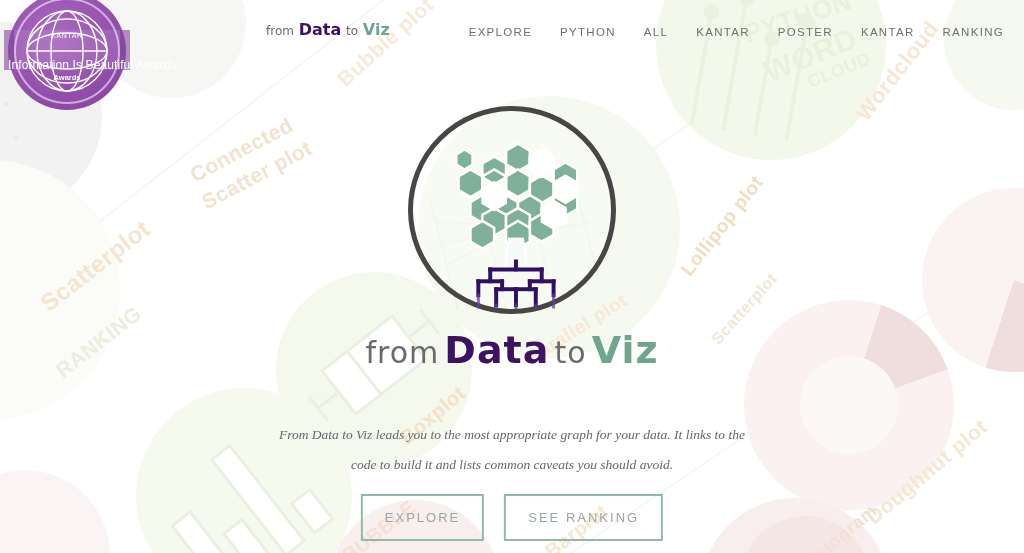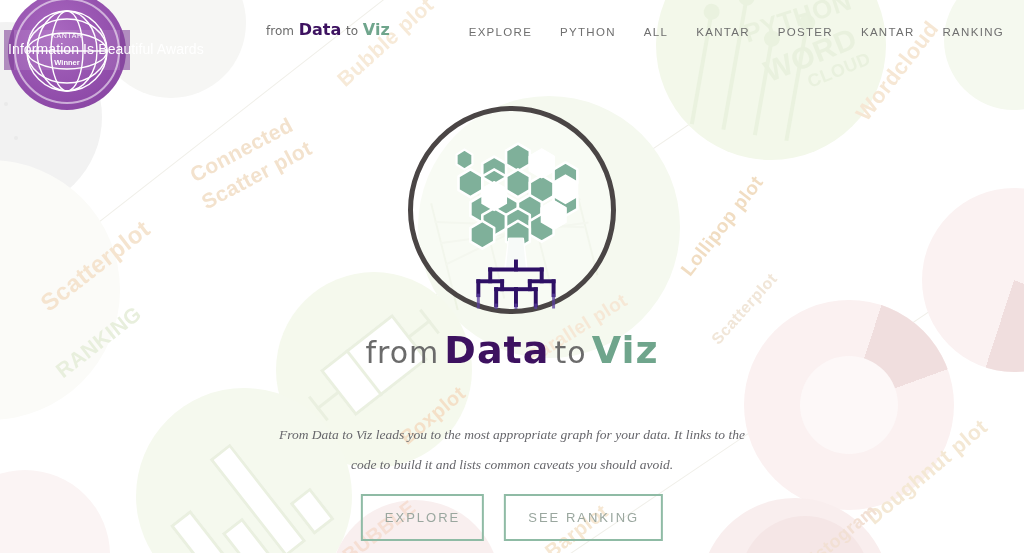--- a/index.html
+++ b/index.html
@@ -151,21 +151,21 @@
   .badge-text {
     position: absolute;
     left: 0; right: 0;
     top: 40px;
     text-align: center;
     color: #ffffff;
     line-height: 1.25;
     font-family: "Liberation Sans", sans-serif;
   }
   .badge-line1 { font-size: 7px; letter-spacing: 0.6px; }
-  .badge-line2 { font-size: 14px; letter-spacing: 0.1px; white-space: nowrap; }
+  .badge-line2 { font-size: 12px; letter-spacing: 0.1px; white-space: nowrap; margin-top: 17px; }
   .badge-line3 { font-size: 7.5px; font-weight: 700; }
 
   .mini-logo {
     position: absolute;
     left: 266px;
     top: 20px;
     font-size: 15px;
     white-space: nowrap;
     font-family: "DejaVu Sans", sans-serif;
   }
@@ -379,21 +379,21 @@
         <ellipse cx="46" cy="46" rx="30" ry="40"></ellipse>
         <ellipse cx="46" cy="46" rx="40" ry="18"></ellipse>
         <ellipse cx="46" cy="46" rx="40" ry="32"></ellipse>
         <line x1="6" y1="46" x2="86" y2="46"></line>
       </svg>
     </div>
     <div class="badge-banner"></div>
     <div class="badge-text">
       <div class="badge-line1">KANTAR</div>
       <div class="badge-line2">Information Is Beautiful Awards</div>
-      <div class="badge-line3">Winner</div>
+      <div class="badge-line3">Awards</div>
     </div>
   </div>
 
   <div class="mini-logo">
     <span class="w-from">from</span>
     <span class="w-data">Data</span>
     <span class="w-to">to</span>
     <span class="w-viz">Viz</span>
   </div>
 

